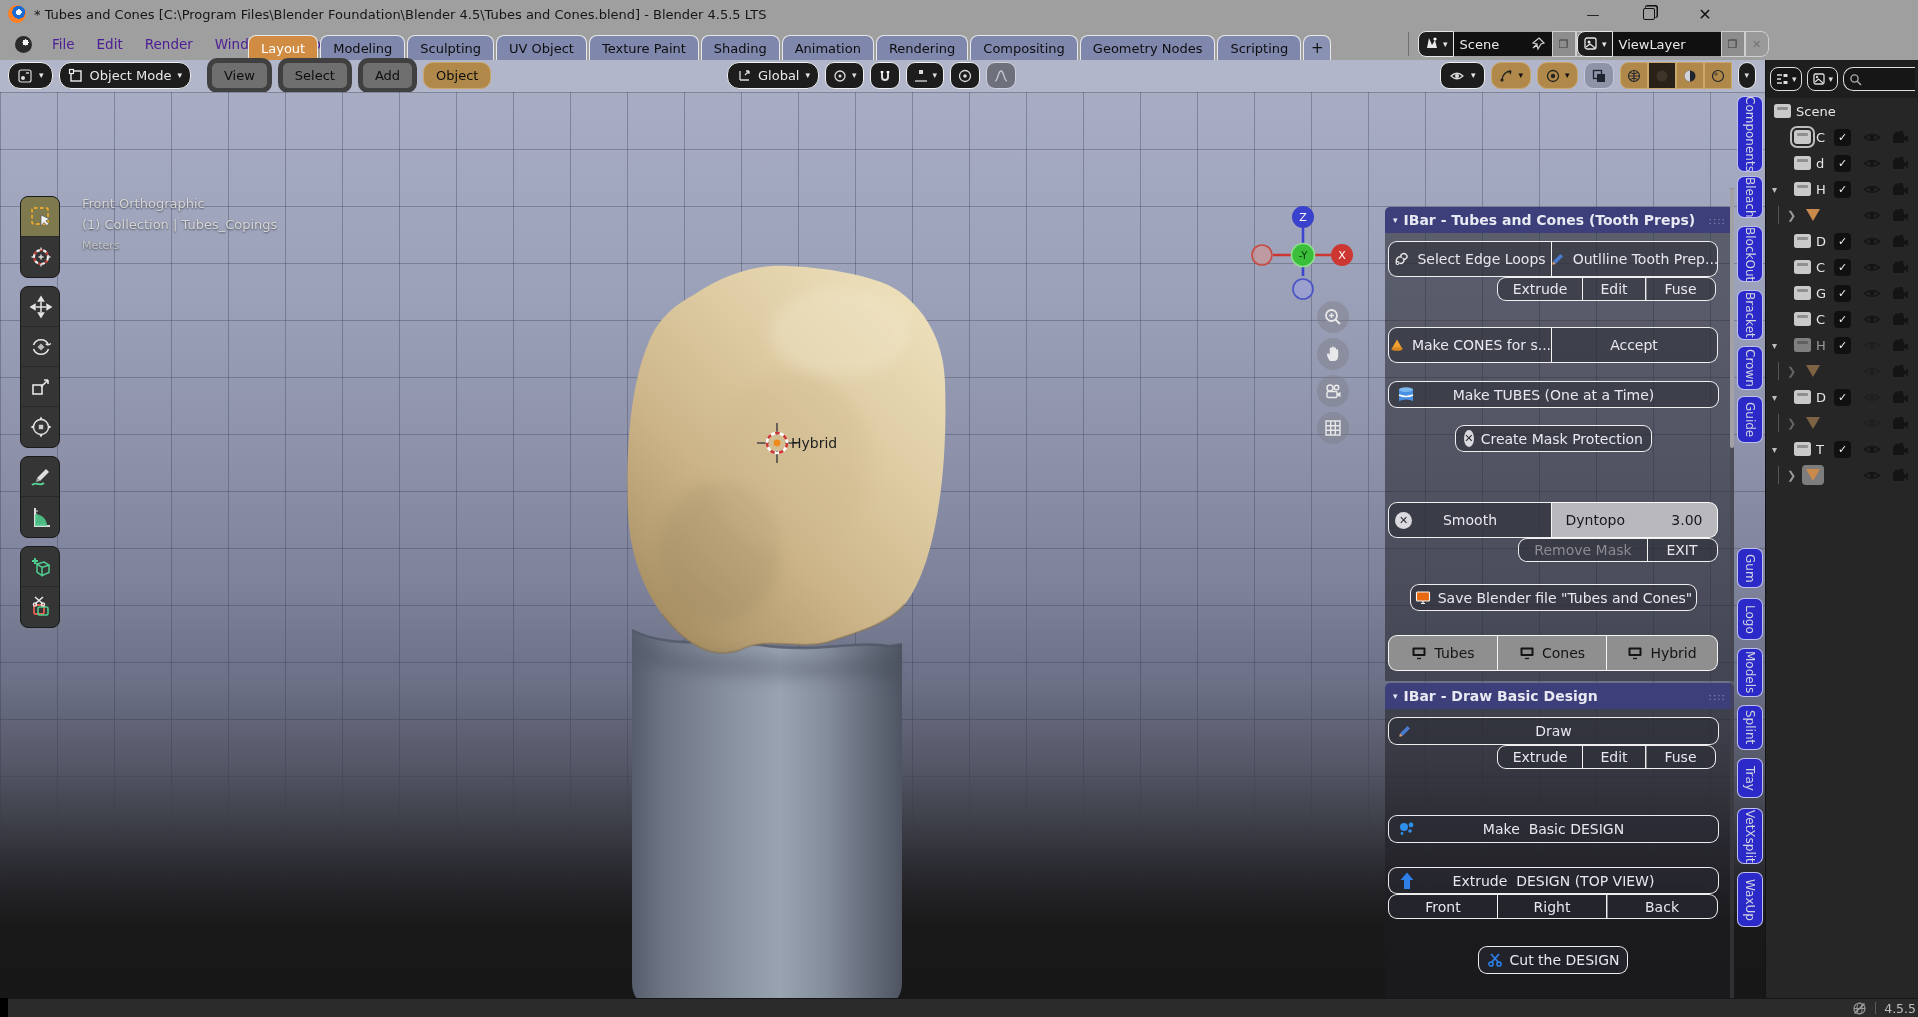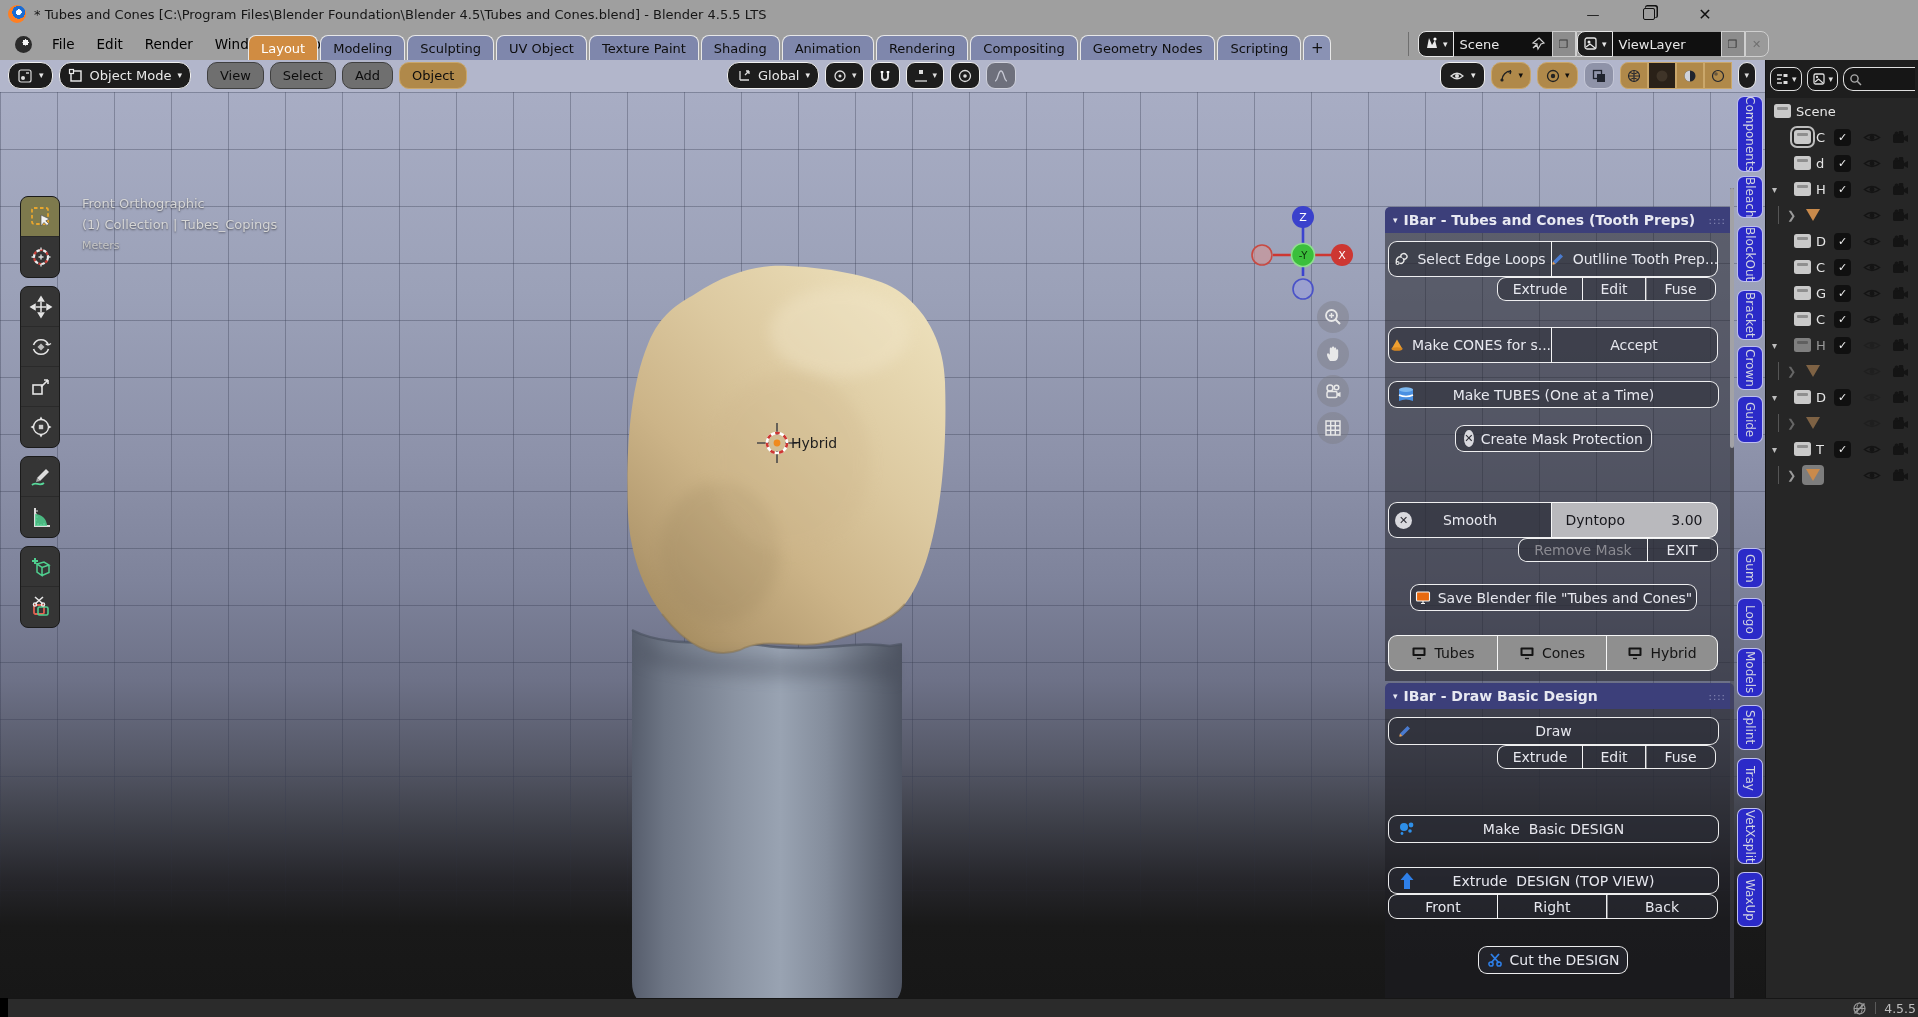--- a/index.html
+++ b/index.html
@@ -12,21 +12,21 @@
   .blender-logo{width:18px;height:18px;margin:0 8px 0 8px;border-radius:50%;
                 background:radial-gradient(circle at 60% 40%, #fff 0 18%, #1a6cd4 19% 42%, #ff7f22 43% 100%);}
   .win-controls{position:absolute;right:198px;top:0;display:flex;height:28px;align-items:center;gap:26px;color:#111;}
   .win-btn{width:30px;height:26px;display:flex;align-items:center;justify-content:center;font-size:13px;}
   .maxi-box{width:10px;height:10px;border:1.4px solid #111;border-radius:2px;box-shadow:2px -2px 0 -0.5px #9f9f9f,2.5px -2.5px 0 0.5px #111;}
   
   .topbar{position:absolute;left:0;top:28px;width:1918px;height:32px;background:#9f9f9f;}
   .menus{position:absolute;left:6px;top:0;height:32px;display:flex;align-items:center;}
   .blender-logo2{width:17px;height:17px;margin:0 9px;border-radius:50%;
                  background:radial-gradient(circle at 62% 38%, #f4f4f4 0 20%, #2b2b2b 21% 100%);}
-  .menu-item{padding:0 11px;font-size:13.5px;color:#000000;height:32px;display:flex;align-items:center;}
+  .menu-item{padding:0 11px;font-size:13.5px;color:#4c1d95;height:32px;display:flex;align-items:center;}
   .ws-tabs{position:absolute;left:248px;bottom:0;display:flex;align-items:flex-end;gap:2px;}
   .ws-tab{height:24px;padding:0 12px;display:flex;align-items:center;font-size:13px;color:#0e0e0e;
           background:#7f87ac;border:1px solid #e8e8e8;border-bottom:none;border-radius:8px 8px 0 0;}
   .ws-tab.active{background:#d08c42;color:#fff;}
   .ws-add{height:24px;width:26px;display:flex;align-items:center;justify-content:center;font-size:15px;color:#111;
           background:#8a92b4;border:1px solid #e8e8e8;border-bottom:none;border-radius:8px 8px 0 0;}
   .topbar-sep{position:absolute;left:1408px;top:4px;height:24px;width:1px;background:#6f6f6f;}
   .tb-group{position:absolute;top:4px;height:24px;display:flex;align-items:center;}
   .tb-iconpill{height:24px;background:#1d1d1d;border:1px solid #e6e6e6;border-radius:8px 0 0 8px;
                display:flex;align-items:center;padding:0 5px;gap:3px;color:#e8e8e8;}
@@ -34,21 +34,21 @@
             padding:0 6px;gap:6px;}
   .tb-small{height:24px;width:22px;background:#8d8d8d;border:1px solid #cfcfcf;display:flex;align-items:center;justify-content:center;color:#3a3a3a;font-size:11px;}
   .tb-x{border-radius:0 8px 8px 0;background:#9a9a9a;color:#6f6f6f;}
   .chev{font-size:9px;color:inherit;line-height:1;}
   
   .vp-header{position:absolute;left:0;top:60px;width:1765px;height:32px;background:#b2b6cb;border-bottom:1px solid #8c90a4;}
   .hrow{position:absolute;top:3px;height:25px;display:flex;align-items:center;gap:6px;}
   .hpill{height:25px;background:#1d1d1d;border:1px solid #f0f0f0;border-radius:12px;color:#e9e9e9;
          font-size:13px;display:flex;align-items:center;padding:0 8px;gap:6px;}
   .hbtn{height:25px;border-radius:10px;font-size:13px;display:flex;align-items:center;padding:0 12px;color:#101010;}
-  .hbtn-gray{background:#6f6f6f;border:1px solid #404040;color:#0d0d0d;}
+  .hbtn-gray{background:#6f6f6f;border:5px solid #404040;color:#0d0d0d;}
   .hbtn-tan{background:#b0894a;border:1px solid #caa76b;color:#0d0d0d;}
   .mini{height:25px;background:#1d1d1d;border:1px solid #f0f0f0;border-radius:9px;display:flex;align-items:center;justify-content:center;color:#ddd;padding:0 6px;gap:4px;font-size:12px;}
   .shade-sq{width:26px;height:25px;display:flex;align-items:center;justify-content:center;border:1px solid #caa76b;background:#b0894a;}
   .shade-sq:first-child{border-radius:8px 0 0 8px;}
   .shade-dark{background:#2a2118;}
   
   .viewport{position:absolute;left:0;top:92px;width:1765px;height:906px;overflow:hidden;
     background:linear-gradient(180deg,#a8adc4 0%,#9ba1b8 22%,#8d92aa 40%,#7e839b 54%,#6d7187 65%,#555867 74%,#3c3e47 81%,#26262b 87%,#191919 92%,#171717 100%);}
   .grid{position:absolute;inset:0;
     background-image:repeating-linear-gradient(to right,rgba(52,57,78,0.34) 0 1px,transparent 1px 57px),

